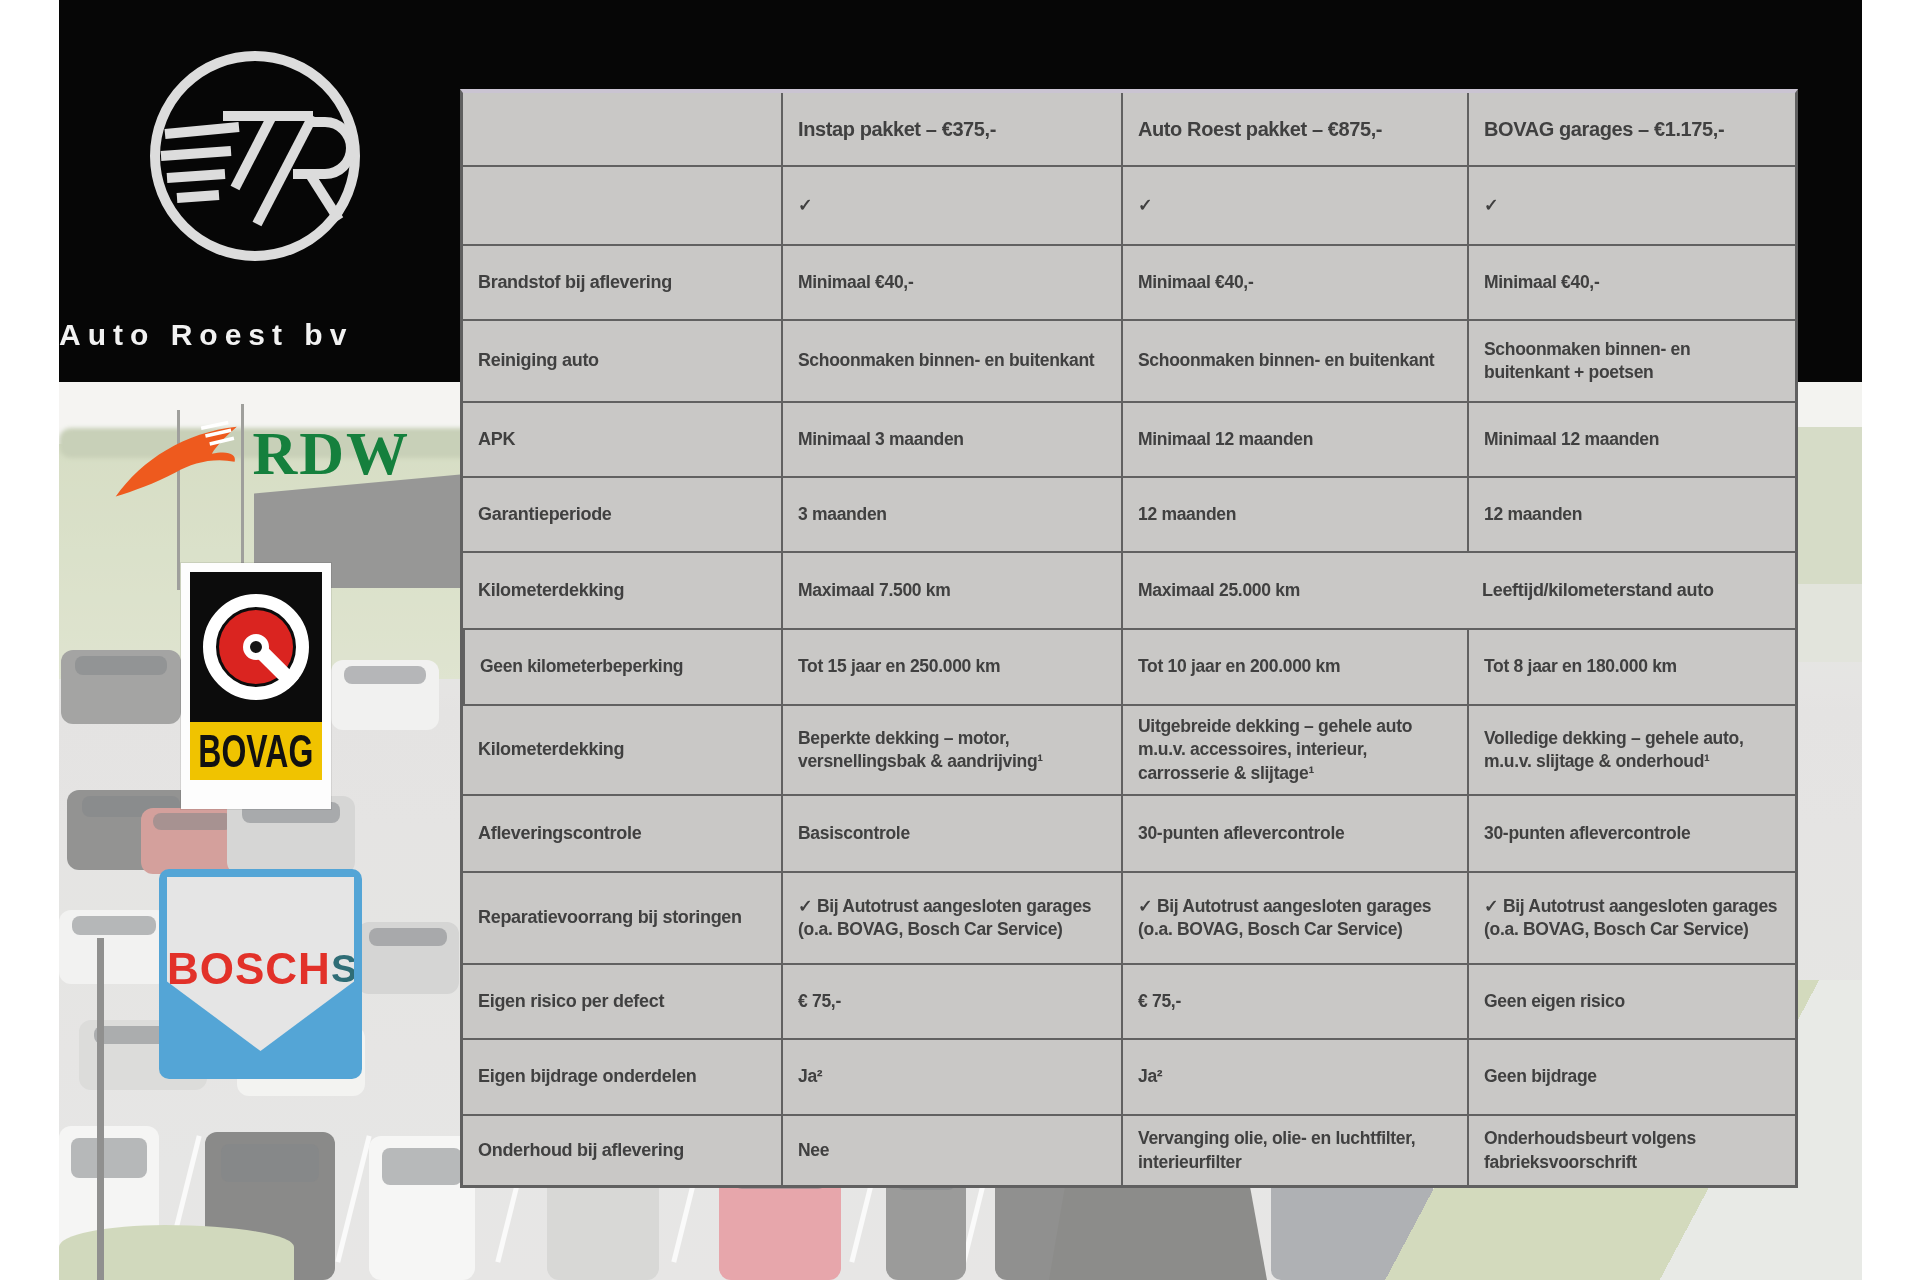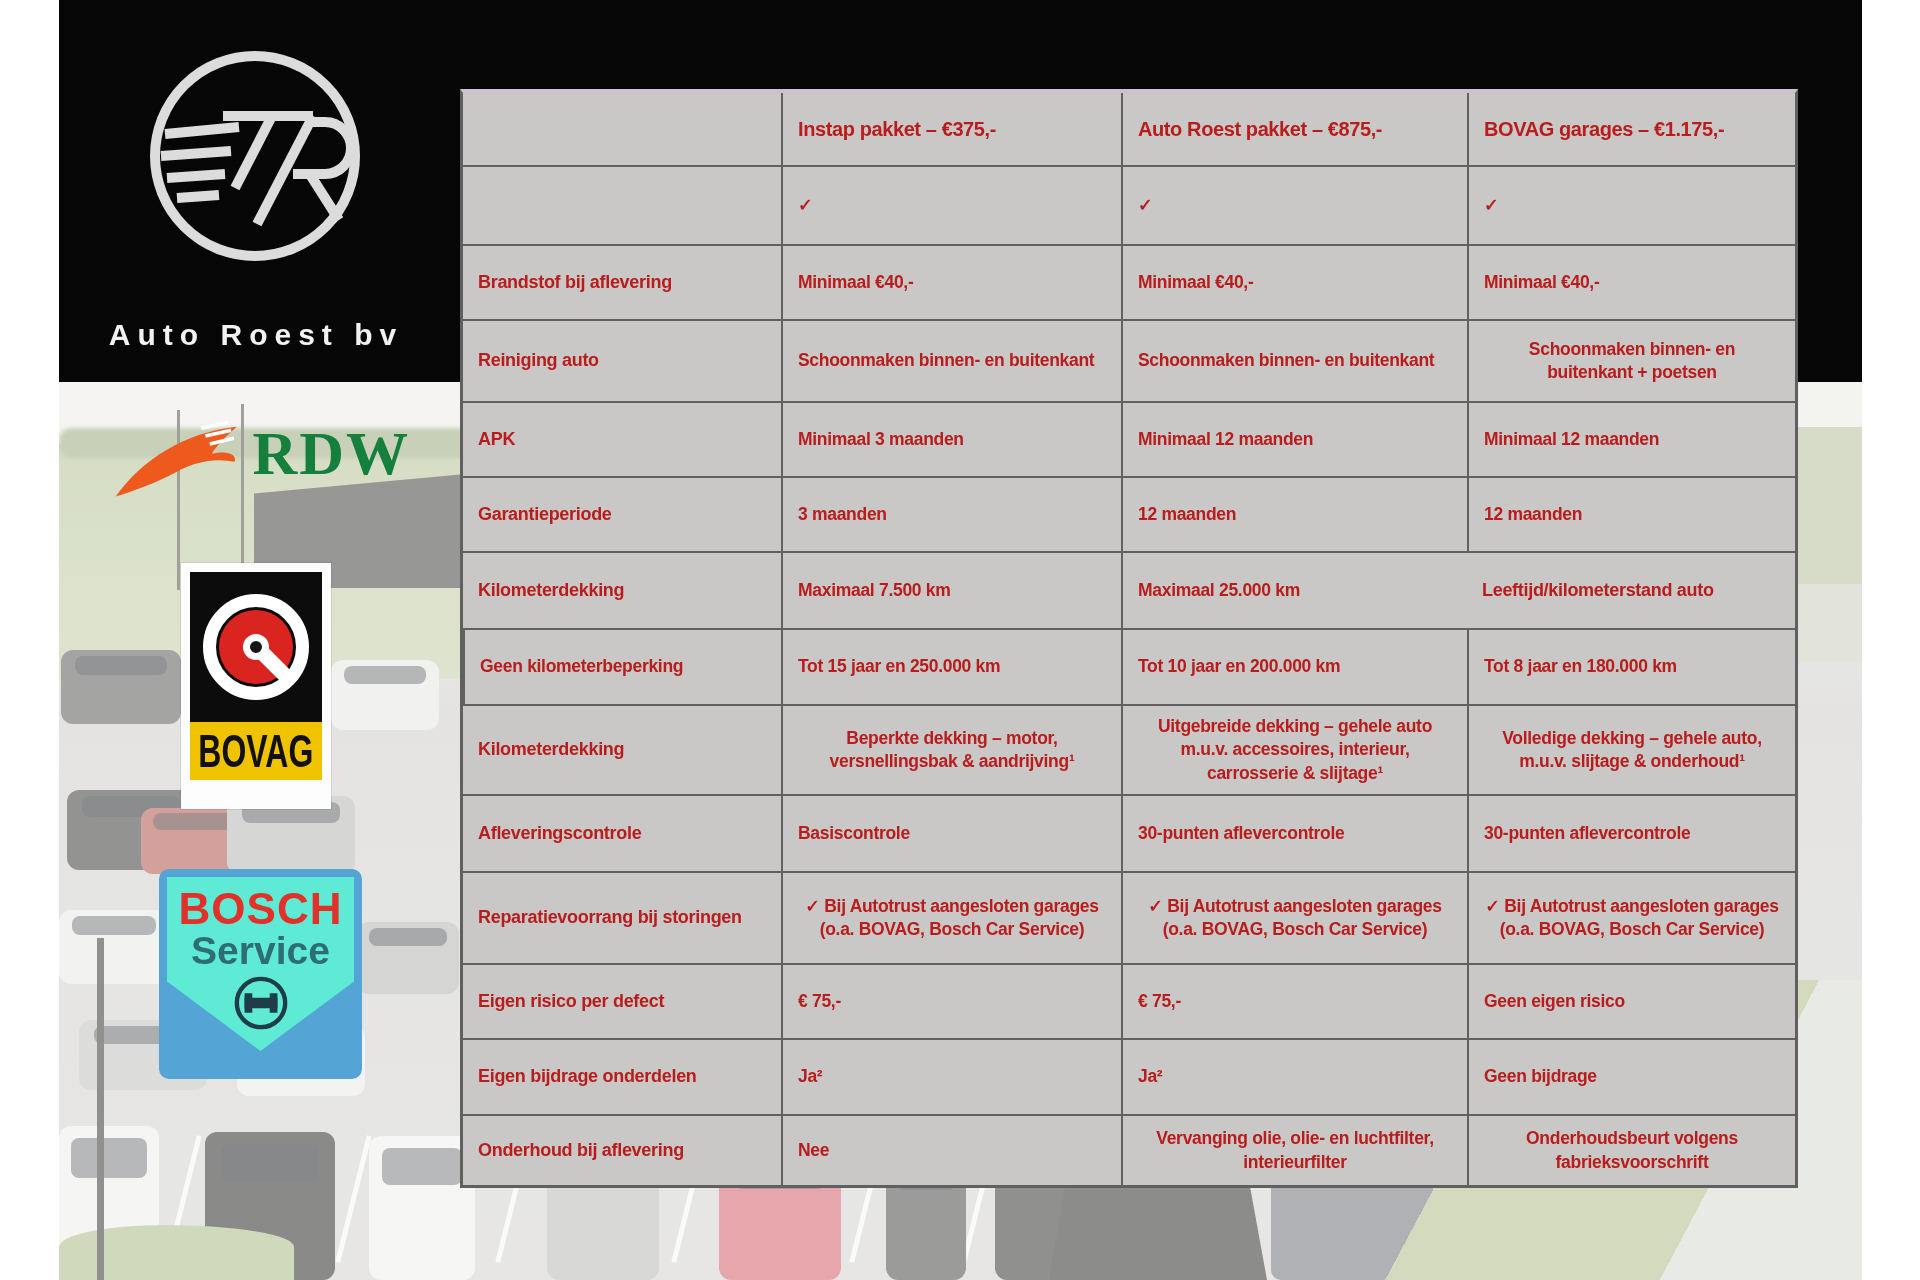--- a/index.html
+++ b/index.html
@@ -7,21 +7,21 @@
   #canvas {
     position: relative; width: 1920px; height: 1280px;
     background:#ffffff; overflow: hidden;
     font-family: "Liberation Sans", sans-serif;
   }
 
   
   .black-band { position:absolute; left:59px; top:0; width:1803px; height:382px; background:#060606; z-index:2; }
   .brand-box  { position:absolute; left:59px; top:0; width:394px; height:382px; z-index:4; }
   .brand-box svg { position:absolute; left:66px; top:28px; }
-  .brand-name { position:absolute; left:0; right:0; top:318px; text-align:center;
+  .brand-name { position:absolute; left:0; right:0; top:318px; text-align:left;
                 color:#f2f2f2; font-weight:bold; font-size:30px; letter-spacing:7px; }
 
   
   .photo { position:absolute; left:59px; top:382px; width:1803px; height:898px; z-index:1; overflow:hidden;
            background: linear-gradient(180deg,#e6e5e1 0px,#d9d8d4 140px,#cfcecc 330px,#d4d3d1 898px); }
   .photo * { position:absolute; }
   .sky      { left:0; top:0; width:100%; height:70px; background:#edecE8; }
   .treeline { left:0; top:46px; width:660px; height:30px; background:#9dab80; border-radius:12px; filter:blur(2px); }
   .field    { left:0; top:62px; width:660px; height:235px; background:linear-gradient(180deg,#b7c497,#c6cfab); }
   .building { left:195px; top:88px; width:255px; height:118px; background:#474745;
@@ -83,38 +83,38 @@
   .bovag-needle { position:absolute; left:50%; top:50%; width:15px; height:58px; margin:-6px 0 0 -7px;
                   background:#fff; transform:rotate(-45deg); transform-origin:50% 10%; }
   .bovag-dot { position:absolute; left:50%; top:50%; width:26px; height:26px; margin:-13px 0 0 -13px;
                border:7px solid #fff; background:#151515; border-radius:50%; }
   .bovag-bottom { height:58px; background:var(--bovag-yellow); display:flex; align-items:center; justify-content:center; }
   .bovag-text { font-weight:bold; font-size:40px; color:#111; transform:scaleX(.8) scaleY(1.15); letter-spacing:0; }
 
   
   .bosch { position:absolute; left:159px; top:869px; width:203px; height:210px; background:var(--bosch-blue);
            border-radius:10px; z-index:5; }
-  .bosch-shield { position:absolute; left:8px; right:8px; top:8px; height:174px; background:#5eead4;
+  .bosch-shield { position:absolute; left:8px; right:8px; top:8px; height:174px; background:#e5e5e5;
                   clip-path:polygon(0 0,100% 0,100% 60%,50% 100%,0 60%);
-                  display:flex; flex-direction:column; align-items:center; padding-top:10px; }
+                  display:flex; align-items:center; padding-top:10px; }
   .bosch-word { font-weight:bold; font-size:44px; color:var(--bosch-red); letter-spacing:1px; line-height:1; }
   .bosch-service { font-weight:bold; font-size:39px; color:var(--bosch-teal); line-height:1.05; }
   .bosch-shield svg { margin-top:2px; }
 
   
   .pkg-table {
     position:absolute; left:460px; top:89px; width:1338px; height:1099px; z-index:6;
     background:var(--table-bg);
     border:3px solid #606060; border-top:4px solid #cac4d2;
     display:grid;
     grid-template-columns:318px 340px 346px 328px;
     grid-template-rows:74px 79px 75px 82px 75px 75px 77px 76px 90px 77px 92px 75px 76px 69px;
   }
-  .cell { display:flex; align-items:center; padding:4px 15px; color:#b91c1c; font-weight:bold;
-          border-bottom:2px solid #616161; line-height:1.32; letter-spacing:-0.3px;text-align:center; }
+  .cell { display:flex; align-items:center; padding:4px 15px; color:#404040; font-weight:bold;
+          border-bottom:2px solid #616161; line-height:1.32; letter-spacing:-0.3px; }
   .cell.cc1, .cell.cc2, .cell.cc3 { border-left:2px solid #616161; }
   .cell:nth-last-child(-n+4) { border-bottom:none; }
   .cell.head { font-size:20px; letter-spacing:-0.4px; white-space:nowrap; }
   .cell.label { font-size:18px; }
   .cell.val { font-size:17.5px; }
 </style>
 </head>
 <body>
 
 <div id="canvas">

